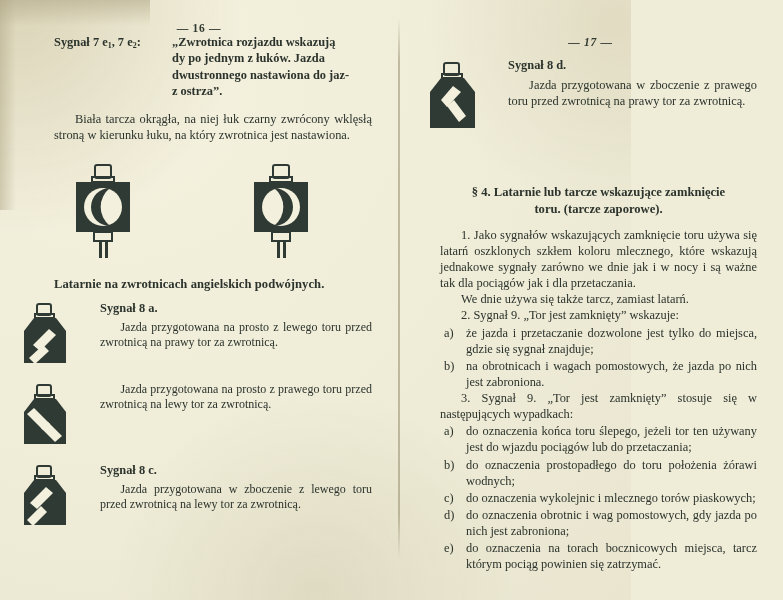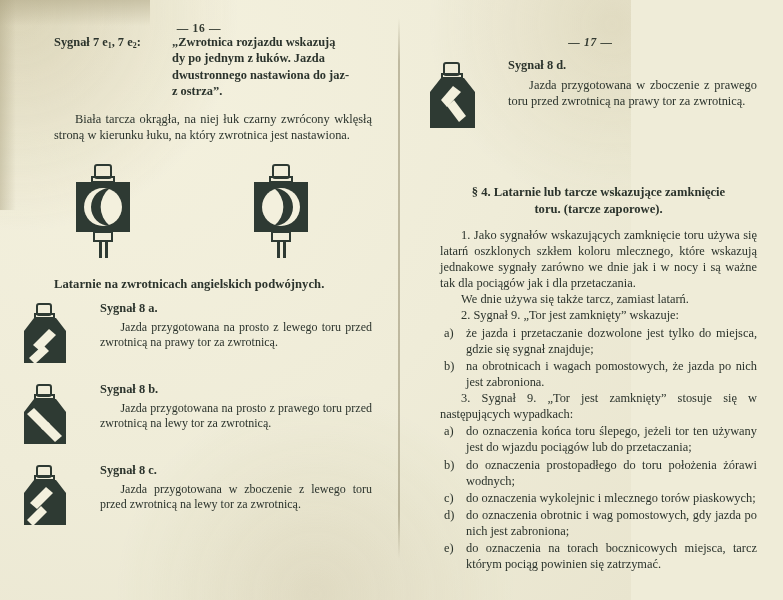--- a/index.html
+++ b/index.html
@@ -179,21 +179,20 @@
         <div class="fig">
           <svg width="58" height="64" viewBox="0 0 58 64">
             <rect x="21" y="1" width="14" height="11" rx="2" fill="none" stroke="#2e3a33" stroke-width="2"></rect>
             <rect x="19" y="11" width="19" height="4" fill="none" stroke="#2e3a33" stroke-width="2"></rect>
             <path d="M8 28 L18 15 L40 15 L50 28 L50 60 L8 60 Z" fill="#2e3a33"></path>
             <path d="M11 30 L18 24 L34 40 L27 46 Z" fill="#f3f0dd"></path>
             <path d="M25 44 L32 38 L46 52 L39 58 Z" fill="#f3f0dd"></path>
           </svg>
         </div>
         <div class="txt">
-          <div class="sig-name">Sygnał 8 b.</div>
           <p class="ind">Jazda przygotowana na prosto z prawego toru przed zwrotnicą na lewy tor za zwrotnicą.</p>
         </div>
       </div>
 
       <div class="sig-block">
         <div class="fig">
           <svg width="58" height="64" viewBox="0 0 58 64">
             <rect x="21" y="1" width="14" height="11" rx="2" fill="none" stroke="#2e3a33" stroke-width="2"></rect>
             <rect x="19" y="11" width="19" height="4" fill="none" stroke="#2e3a33" stroke-width="2"></rect>
             <path d="M8 28 L18 15 L40 15 L50 28 L50 60 L8 60 Z" fill="#2e3a33"></path>

